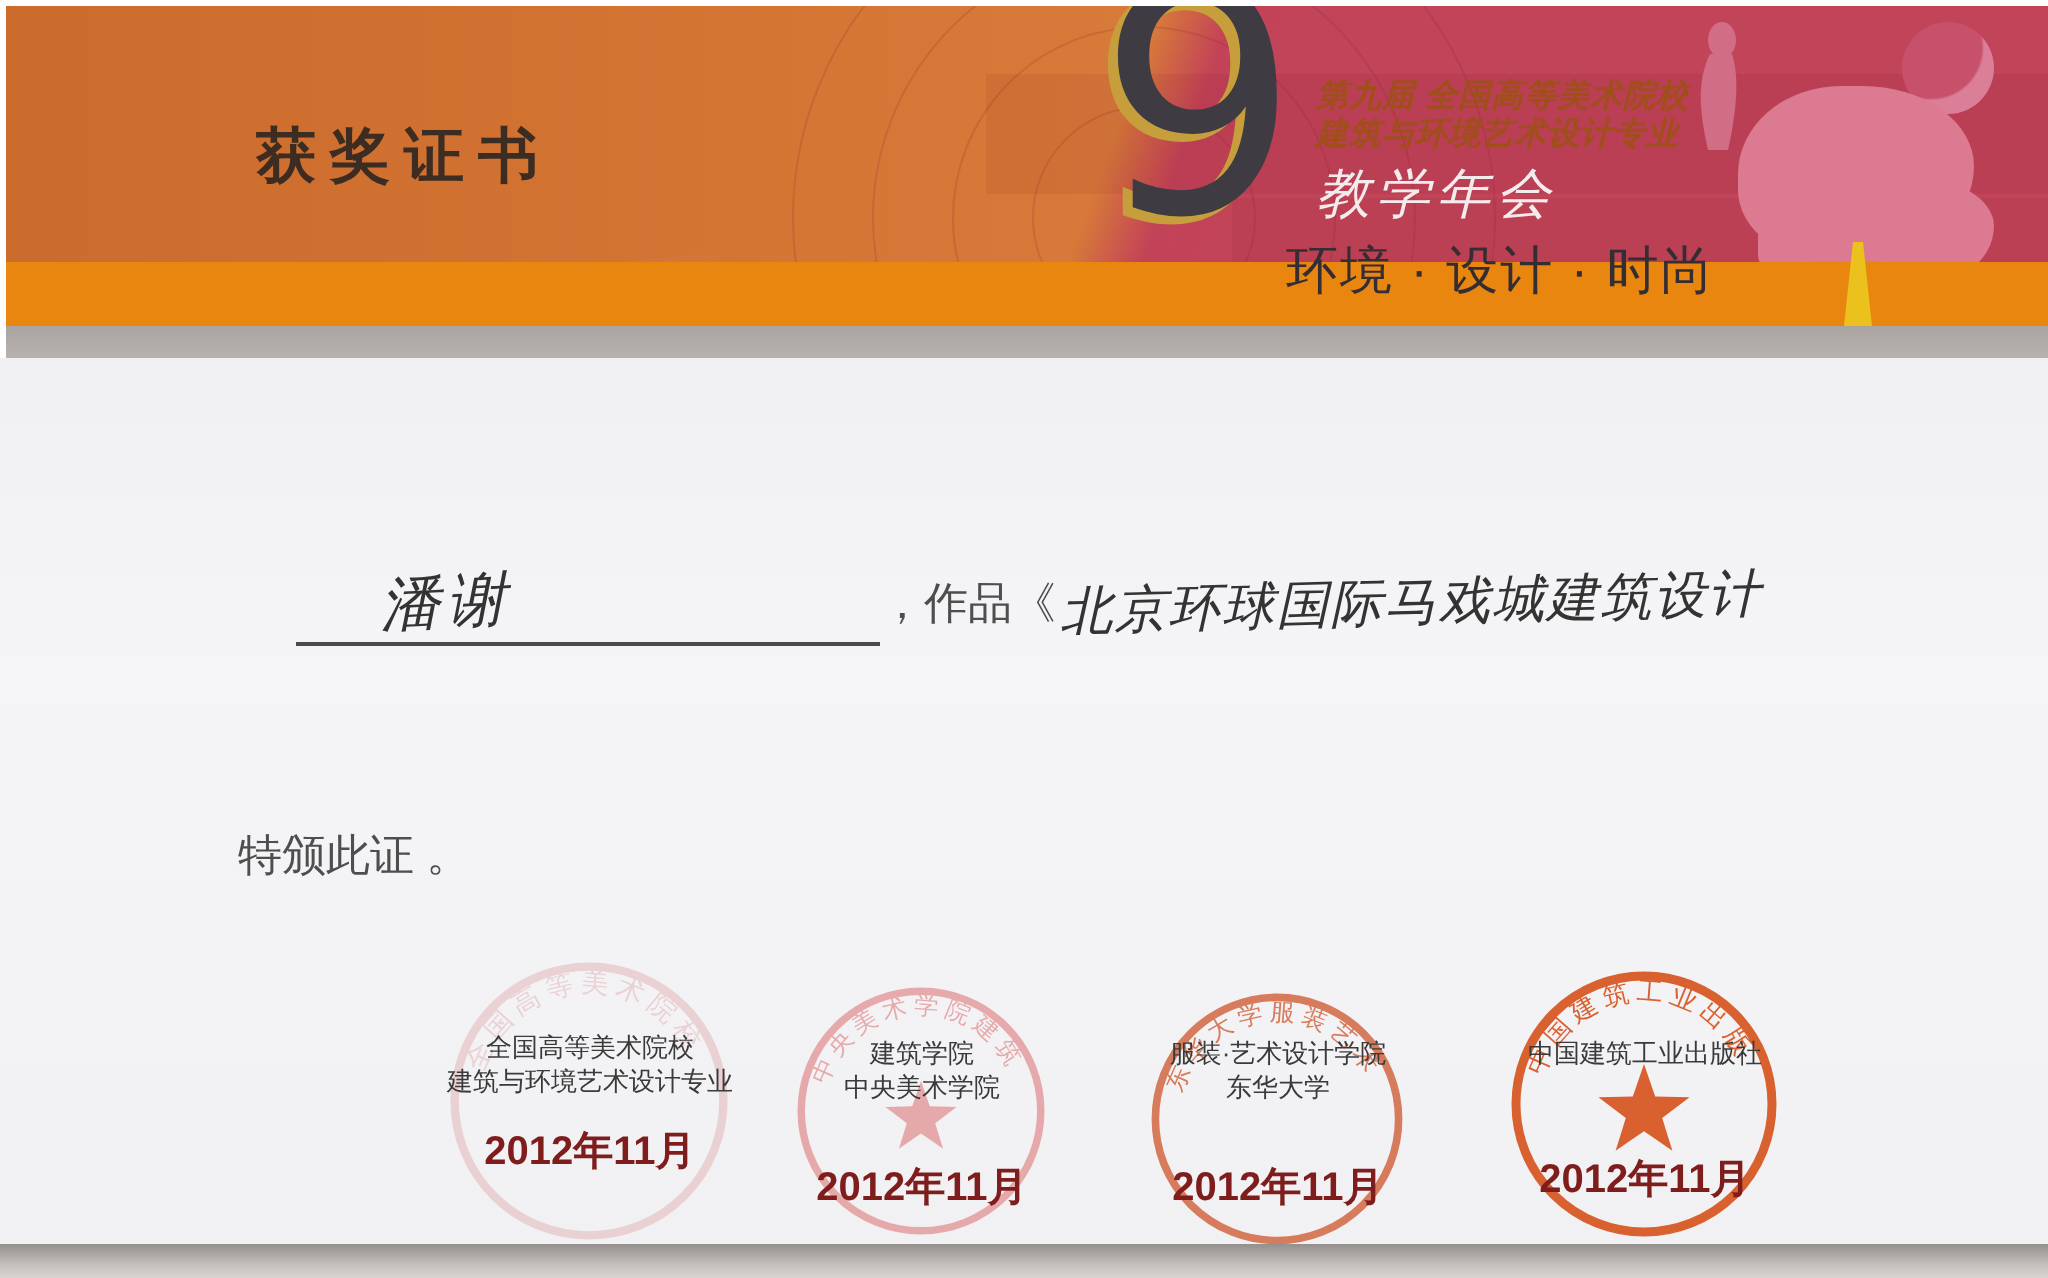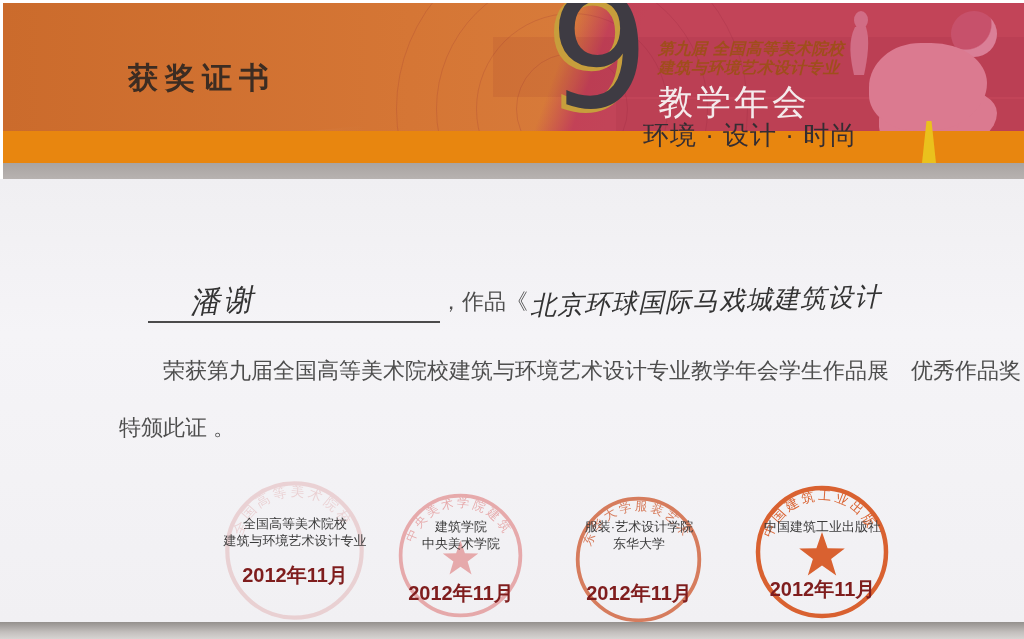--- a/index.html
+++ b/index.html
@@ -19,21 +19,21 @@
           clip-path:polygon(0 100%,100% 45%,100% 100%,0 100%);}
   .orange-band{position:absolute;left:0;right:0;top:128px;height:32px;background:#e8860f;}
 
   .award-title{position:absolute;left:125px;top:55px;font-size:30px;letter-spacing:7px;
           color:#3c2c22;font-weight:600;}
   .big-nine{position:absolute;left:546px;top:-30px;font-size:158px;line-height:1;
           font-family:"DejaVu Sans",sans-serif;color:#3e3b43;
           text-shadow:-5px 4px 0 #c79e3c;}
   .event-lines{position:absolute;left:655px;top:36px;color:#9f4e1c;font-weight:bold;
           font-size:16px;line-height:19px;letter-spacing:0.5px;font-style:italic;}
-  .event-annual{position:absolute;left:655px;top:76px;color:#f4ebec;font-size:35px;letter-spacing:3px;}
+  .event-annual{position:absolute;left:655px;top:76px;color:#f4ebec;font-size:27px;letter-spacing:3px;font-style:italic;}
   .tagline{position:absolute;left:640px;top:115px;color:#342d32;font-size:26px;
           letter-spacing:1px;font-weight:400;z-index:5;}
 
   .moon{position:absolute;left:948px;top:8px;width:46px;height:46px;border-radius:50%;
           background:radial-gradient(circle at 32% 28%,#c7516b 55%,#da7f97 58%);}
   .tree-canopy{position:absolute;left:866px;top:40px;width:118px;height:88px;background:#db7a90;
           border-radius:48% 52% 55% 45% / 55% 50% 60% 45%;
           box-shadow:-8px 32px 0 -18px #db7a90, 26px 30px 0 -16px #db7a90, 6px 46px 0 -20px #db7a90;}
   .tree-trunk{position:absolute;left:919px;top:118px;width:14px;height:42px;background:#eac11d;
           clip-path:polygon(32% 0,68% 0,100% 100%,0 100%);z-index:4;}
@@ -111,21 +111,20 @@
   </div>
 
   <div class="gray-band"></div>
   <div class="cert-body"></div>
 
   <div class="line1">
     <span class="name-underline"><span class="handwriting hand-name">潘谢</span></span>
       <span class="printed after-line">，作品《</span>
       <span class="handwriting hand-title">北京环球国际马戏城建筑设计</span>
   </div>
-  <div class="award-line">荣获第九届全国高等美术院校建筑与环境艺术设计专业教学年会学生作品展　优秀作品奖</div>
   <div class="closing-line">特颁此证 。</div>
 
   <div class="seal-block seal1">
     <svg class="seal-svg" width="147" height="147" viewBox="0 0 140 140" style="color: rgb(213, 128, 128); opacity: 0.28;">
       <circle cx="70" cy="70" r="64" fill="none" stroke="currentColor" stroke-width="4"></circle>
       <path class="star" d="M70,54 L74.7,67.5 L89,67.8 L77.6,76.5 L81.8,90.2 L70,82 L58.2,90.2 L62.4,76.5 L51,67.8 L65.3,67.5 Z" fill="currentColor" style="display: none;"></path>
       <path id="arc0" d="M19.8,56.5 A52,52 0 0 1 120.2,56.5" fill="none"></path>
       <text fill="currentColor"><textPath href="#arc0">全国高等美术院校建筑与环境艺术设计</textPath></text>
     </svg>
     <div class="org-line">全国高等美术院校</div>

